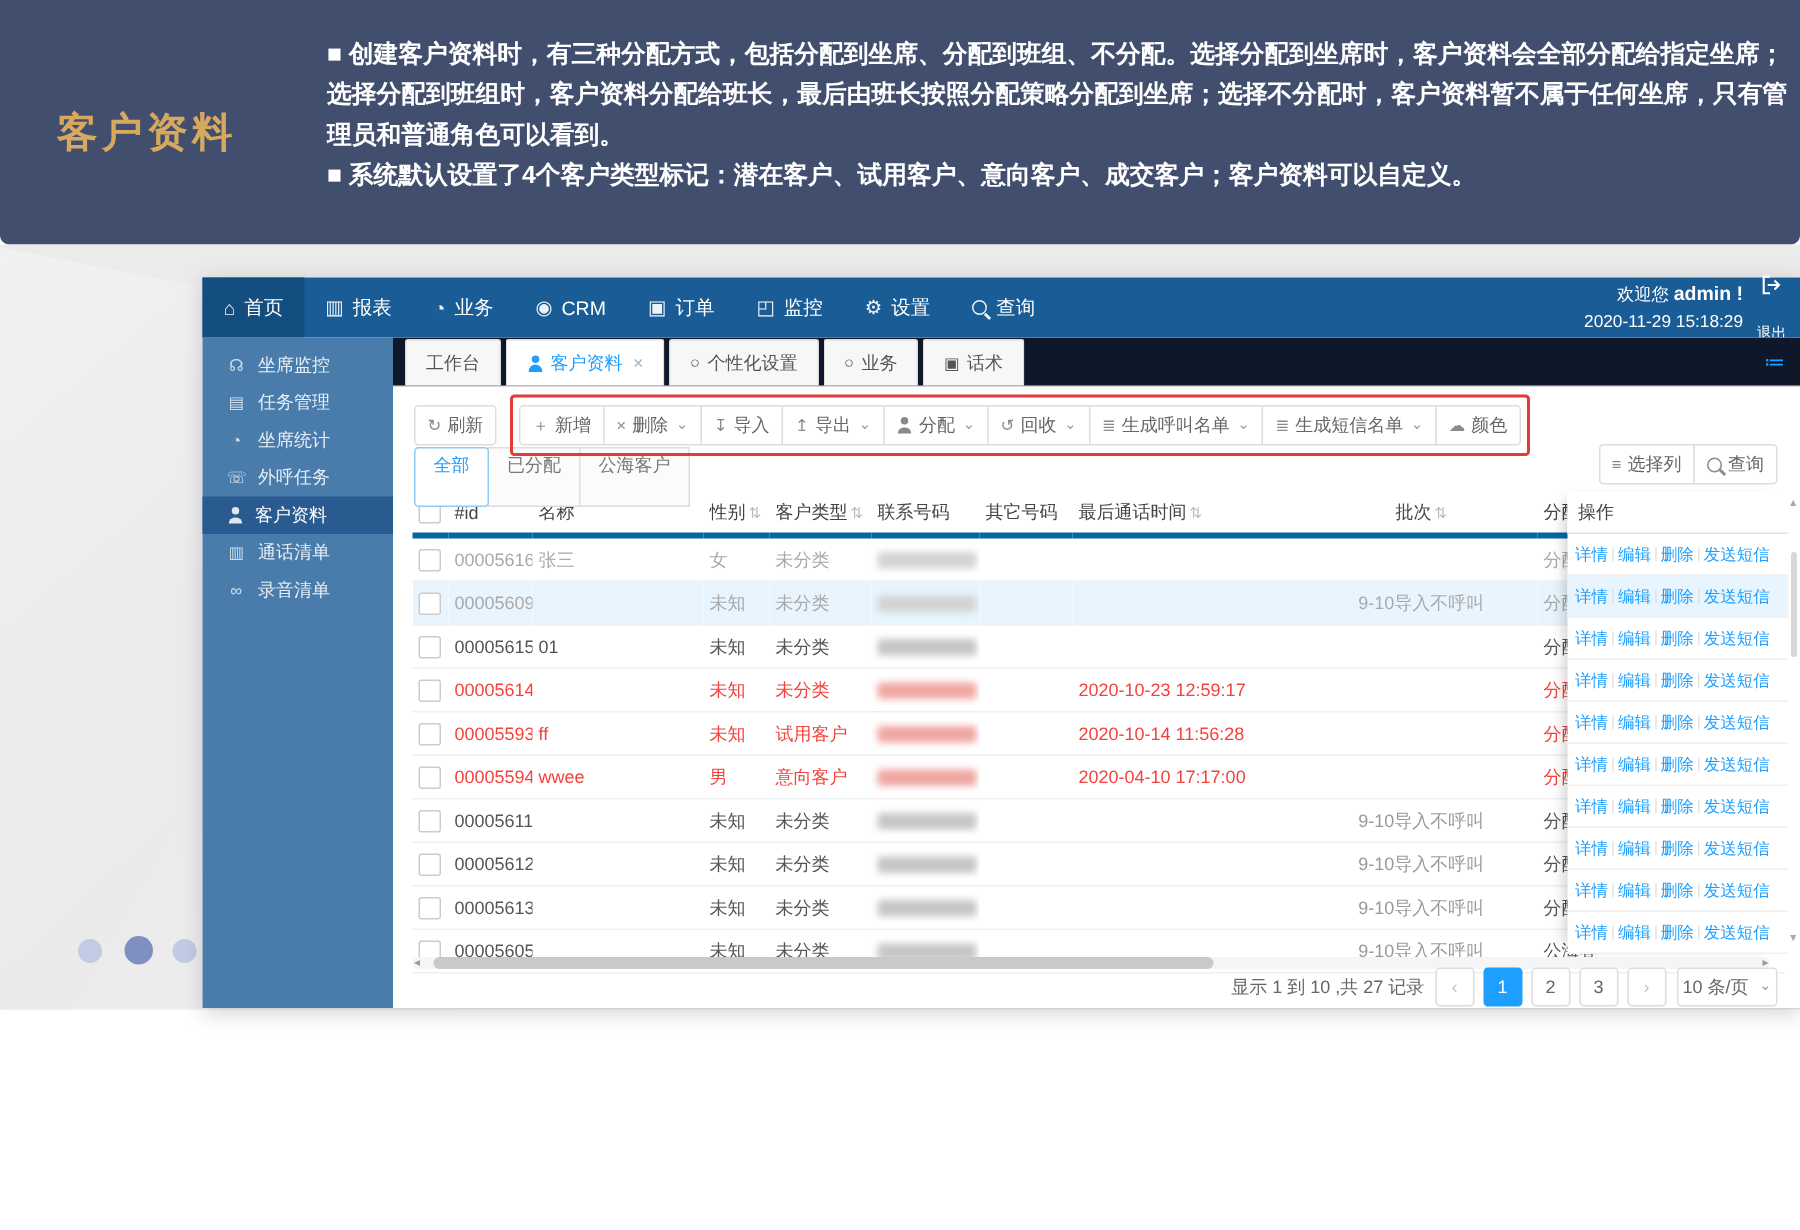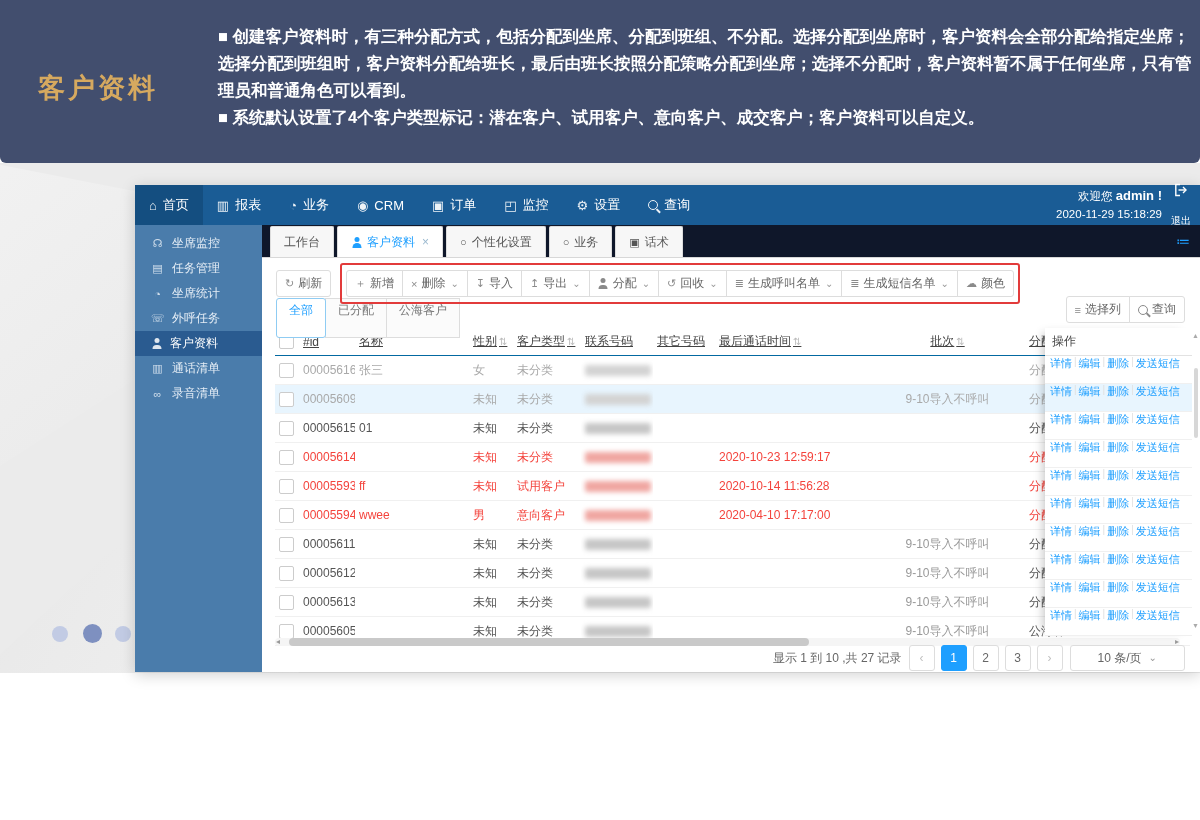--- a/index.html
+++ b/index.html
@@ -84,42 +84,42 @@
   .ftab.active{color:#1e9fff;border-color:#8fccf3;background:#fff;border-radius:3px;position:relative;z-index:2;}
 
   .top-right-btns{position:absolute;right:15px;top:38px;display:flex;}
   .top-right-btns .btn{margin-left:-1px;}
   .top-right-btns .btn:first-child{border-radius:3px 0 0 3px;}
   .top-right-btns .btn:last-child{border-radius:0 3px 3px 0;}
 
   
   .table-wrap{position:absolute;left:13px;top:70px;width:915px;}
   table.data-table{border-collapse:collapse;width:915px;table-layout:fixed;font-size:12px;color:#555;}
-  .data-table th{height:27px;font-weight:normal;color:#444;text-align:left;border-bottom:1px solid #0369a1;
-                 padding:0 4px;white-space:nowrap;overflow:hidden;text-decoration:underline;}
+  .data-table th{height:27px;font-weight:normal;color:#444;text-align:left;border-bottom:4px solid #0369a1;
+                 padding:0 4px;white-space:nowrap;overflow:hidden;}
   .data-table td{height:28px;border-bottom:1px solid #f0f0f0;padding:0 4px;white-space:nowrap;overflow:hidden;}
   .data-table .center{text-align:center;}
   tr.hl td{background:#e8f5fe;}
   tr.muted td{color:#a9a9a9;}
   tr.red td{color:#f4433c;}
   .td-batch{color:#999;}
   .cbx{display:inline-block;width:13px;height:13px;border:1px solid #ccc;border-radius:2px;background:#fff;
        vertical-align:middle;cursor:pointer;}
   .sort{color:#bbb;font-size:10px;margin-left:2px;cursor:pointer;}
   .blur{display:inline-block;width:66px;height:11px;border-radius:2px;background:#c6c6c6;
         filter:blur(2.5px);vertical-align:middle;}
   tr.muted .blur{background:#d3d3d3;}
   tr.red .blur{background:#f0a6a1;}
 
   
   .ops{position:absolute;left:783px;top:70px;width:147px;background:#fff;z-index:5;
        box-shadow:-7px 0 9px -5px rgba(0,0,0,.22);}
   .ops-h{height:27px;line-height:27px;border-bottom:1px solid #e2e2e2;font-size:12px;color:#444;
          padding-left:7px;background:#fff;}
-  .ops-row{height:28px;box-sizing:border-box;display:flex;align-items:flex-start;border-bottom:1px solid #f0f0f0;
+  .ops-row{height:28px;box-sizing:border-box;display:flex;align-items:center;border-bottom:1px solid #f0f0f0;
            padding-left:5px;font-size:11px;white-space:nowrap;}
   .ops-row.hl{background:#e8f5fe;}
   .ops-row a{color:#1e9fff;text-decoration:none;cursor:pointer;}
   .ops-sep{color:#e0e0e0;margin:0 2px;font-size:10px;}
 
   
   .vs-up,.vs-down{position:absolute;right:1px;font-size:7px;color:#aaa;z-index:6;}
   .vs-up{top:74px;} .vs-down{top:364px;}
   .vs-thumb{position:absolute;right:2px;top:110px;width:4px;height:70px;background:#d7d7d7;border-radius:2px;z-index:6;}
   .hscroll{position:absolute;left:13px;top:380px;width:905px;height:8px;background:#f5f5f5;border-radius:4px;}
@@ -128,21 +128,21 @@
   .hs-left{left:1px;} .hs-right{right:1px;}
 
   
   .pager{position:absolute;right:15px;top:387px;display:flex;align-items:center;gap:7px;
          font-size:12px;color:#666;}
   .pbtn{min-width:26px;height:26px;line-height:24px;text-align:center;border:1px solid #ddd;border-radius:3px;
         background:#fff;color:#666;cursor:pointer;box-sizing:border-box;padding:0 5px;}
   .pbtn.active{background:#1e9fff;border-color:#1e9fff;color:#fff;}
   .pbtn.navp{color:#c0c0c0;}
   .psize{height:26px;line-height:24px;border:1px solid #ddd;border-radius:3px;background:#fff;
-         padding:0 27px;display:flex;align-items:center;gap:6px;cursor:pointer;box-sizing:border-box;}
+         padding:0 3px;display:flex;align-items:center;gap:6px;cursor:pointer;box-sizing:border-box;}
   .psize .caret{font-size:10px;}
 
   
   .mag{position:relative;width:10px;height:10px;border:1.5px solid currentColor;border-radius:50%;
        display:inline-block;box-sizing:border-box;}
   .mag::after{content:"";position:absolute;width:5px;height:1.5px;background:currentColor;
               transform:rotate(45deg);right:-4px;bottom:-2px;}
   .person-ico{display:inline-block;width:11px;height:11px;position:relative;}
   .person-ico::before{content:"";position:absolute;left:50%;top:0;transform:translateX(-50%);
                       width:5px;height:5px;border-radius:50%;background:currentColor;}

